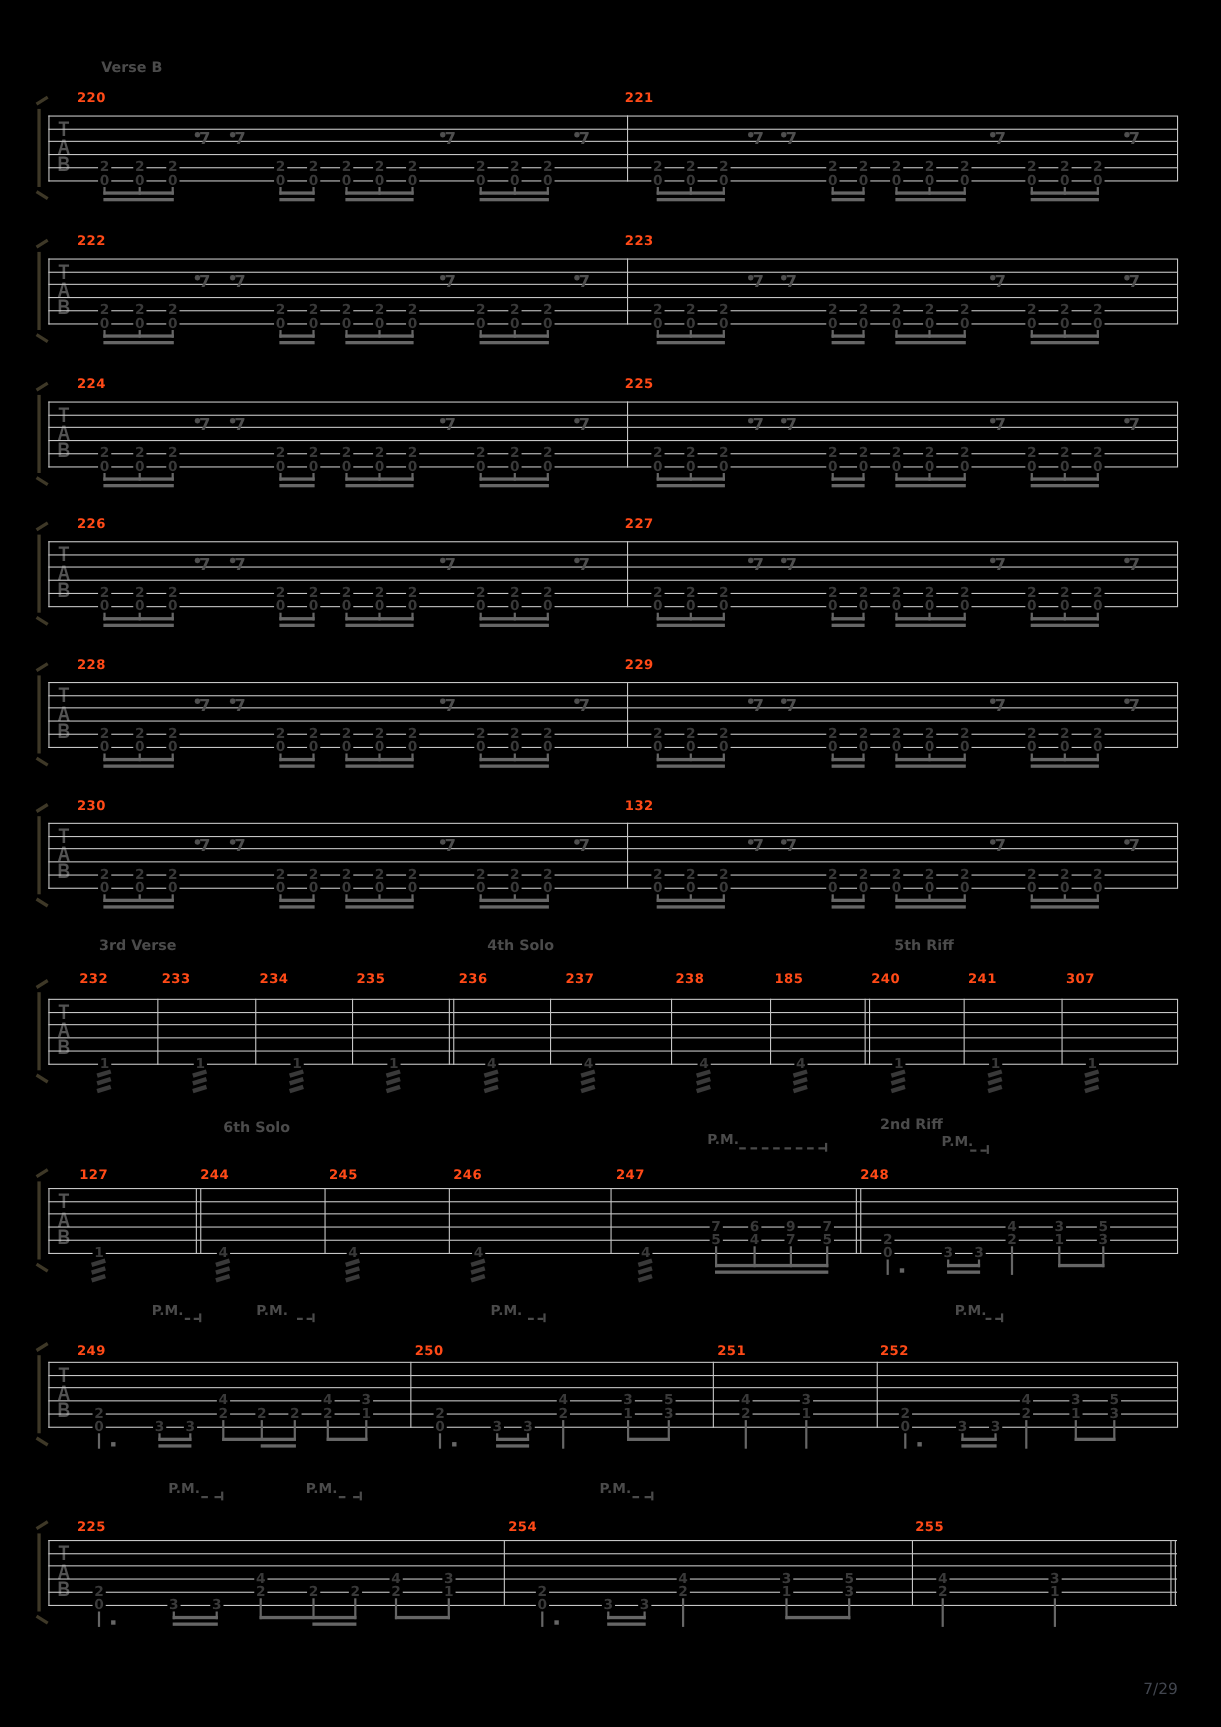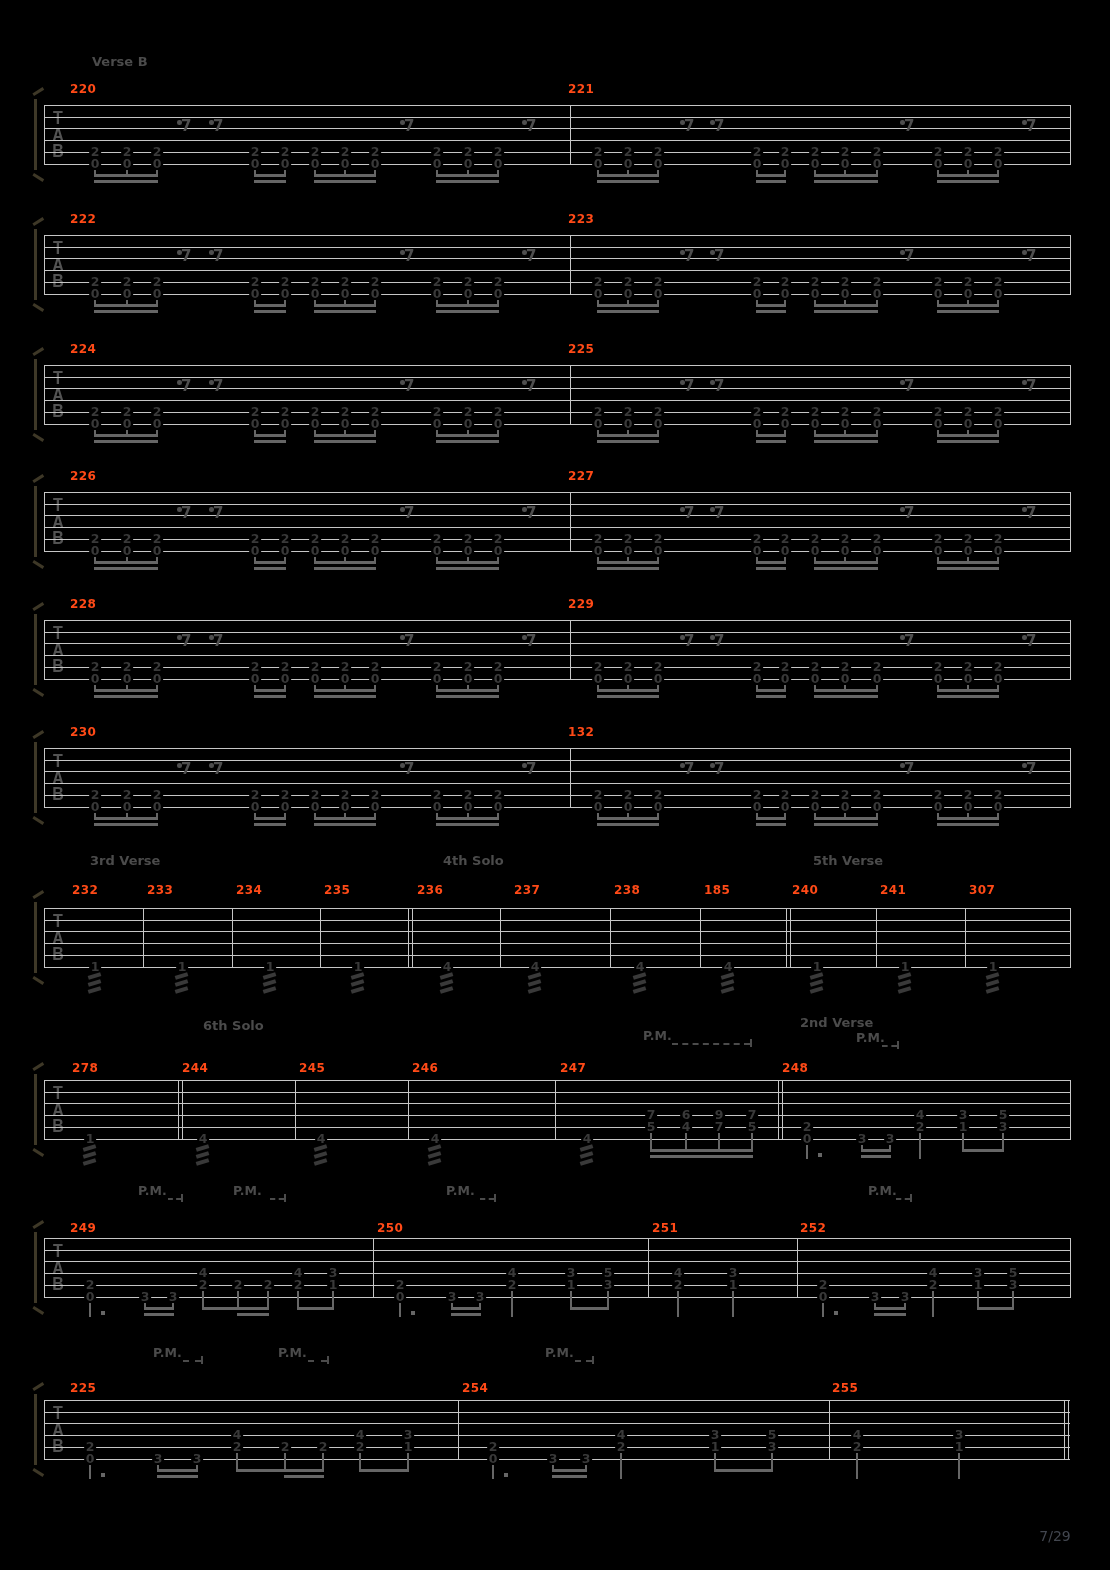--- a/index.html
+++ b/index.html
@@ -725,21 +725,21 @@
     <div class="num" style="left: 324px; top: 884px;">235</div>
     <div class="num" style="left: 417px; top: 884px;">236</div>
     <div class="num" style="left: 514px; top: 884px;">237</div>
     <div class="num" style="left: 614px; top: 884px;">238</div>
     <div class="num" style="left: 704px; top: 884px;">185</div>
     <div class="num" style="left: 792px; top: 884px;">240</div>
     <div class="num" style="left: 880px; top: 884px;">241</div>
     <div class="num" style="left: 969px; top: 884px;">307</div>
     <div class="slabel" style="left: 90px; top: 854px;">3rd Verse</div>
     <div class="slabel" style="left: 443px; top: 854px;">4th Solo</div>
-    <div class="slabel" style="left: 813px; top: 854px;">5th Verse</div>
+    <div class="slabel" style="left: 813px; top: 854px;">5th Riff</div>
     <div class="fret" style="left: 95px; top: 966.5px;">1</div>
     <div class="trem" style="left: 88px; top: 974px;"></div>
     <div class="trem" style="left: 88px; top: 981px;"></div>
     <div class="trem" style="left: 88px; top: 988px;"></div>
     <div class="fret" style="left: 182px; top: 966.5px;">1</div>
     <div class="trem" style="left: 175px; top: 974px;"></div>
     <div class="trem" style="left: 175px; top: 981px;"></div>
     <div class="trem" style="left: 175px; top: 988px;"></div>
     <div class="fret" style="left: 270px; top: 966.5px;">1</div>
     <div class="trem" style="left: 263px; top: 974px;"></div>
@@ -793,28 +793,28 @@
     <div class="sline" style="left: 44px; top: 1138.5px; width: 1026px;"></div>
     <div class="vline" style="left: 44px; top: 1080px; height: 59.5px;"></div>
     <div class="vline" style="left: 178px; top: 1080px; height: 59.5px;"></div>
     <div class="vline" style="left: 182px; top: 1080px; height: 59.5px;"></div>
     <div class="vline" style="left: 295px; top: 1080px; height: 59.5px;"></div>
     <div class="vline" style="left: 408px; top: 1080px; height: 59.5px;"></div>
     <div class="vline" style="left: 555px; top: 1080px; height: 59.5px;"></div>
     <div class="vline" style="left: 778px; top: 1080px; height: 59.5px;"></div>
     <div class="vline" style="left: 782px; top: 1080px; height: 59.5px;"></div>
     <div class="vline" style="left: 1070px; top: 1080px; height: 59.5px;"></div>
-    <div class="num" style="left: 72px; top: 1062px;">278</div>
+    <div class="num" style="left: 72px; top: 1062px;">127</div>
     <div class="num" style="left: 182px; top: 1062px;">244</div>
     <div class="num" style="left: 299px; top: 1062px;">245</div>
     <div class="num" style="left: 412px; top: 1062px;">246</div>
     <div class="num" style="left: 560px; top: 1062px;">247</div>
     <div class="num" style="left: 782px; top: 1062px;">248</div>
     <div class="slabel" style="left: 203px; top: 1019px;">6th Solo</div>
-    <div class="slabel" style="left: 800px; top: 1016px;">2nd Verse</div>
+    <div class="slabel" style="left: 800px; top: 1016px;">2nd Riff</div>
     <div class="pm" style="left: 643px; top: 1030px;">P.M.</div>
     <div class="pmdash" style="left: 672px; top: 1043px; width: 78px;"></div>
     <div class="pmtick" style="left: 750px; top: 1039px;"></div>
     <div class="pm" style="left: 856px; top: 1032px;">P.M.</div>
     <div class="pmdash" style="left: 882px; top: 1045px; width: 15px;"></div>
     <div class="pmtick" style="left: 897px; top: 1041px;"></div>
     <div class="fret" style="left: 90px; top: 1138.5px;">1</div>
     <div class="trem" style="left: 83px; top: 1146px;"></div>
     <div class="trem" style="left: 83px; top: 1153px;"></div>
     <div class="trem" style="left: 83px; top: 1160px;"></div>

